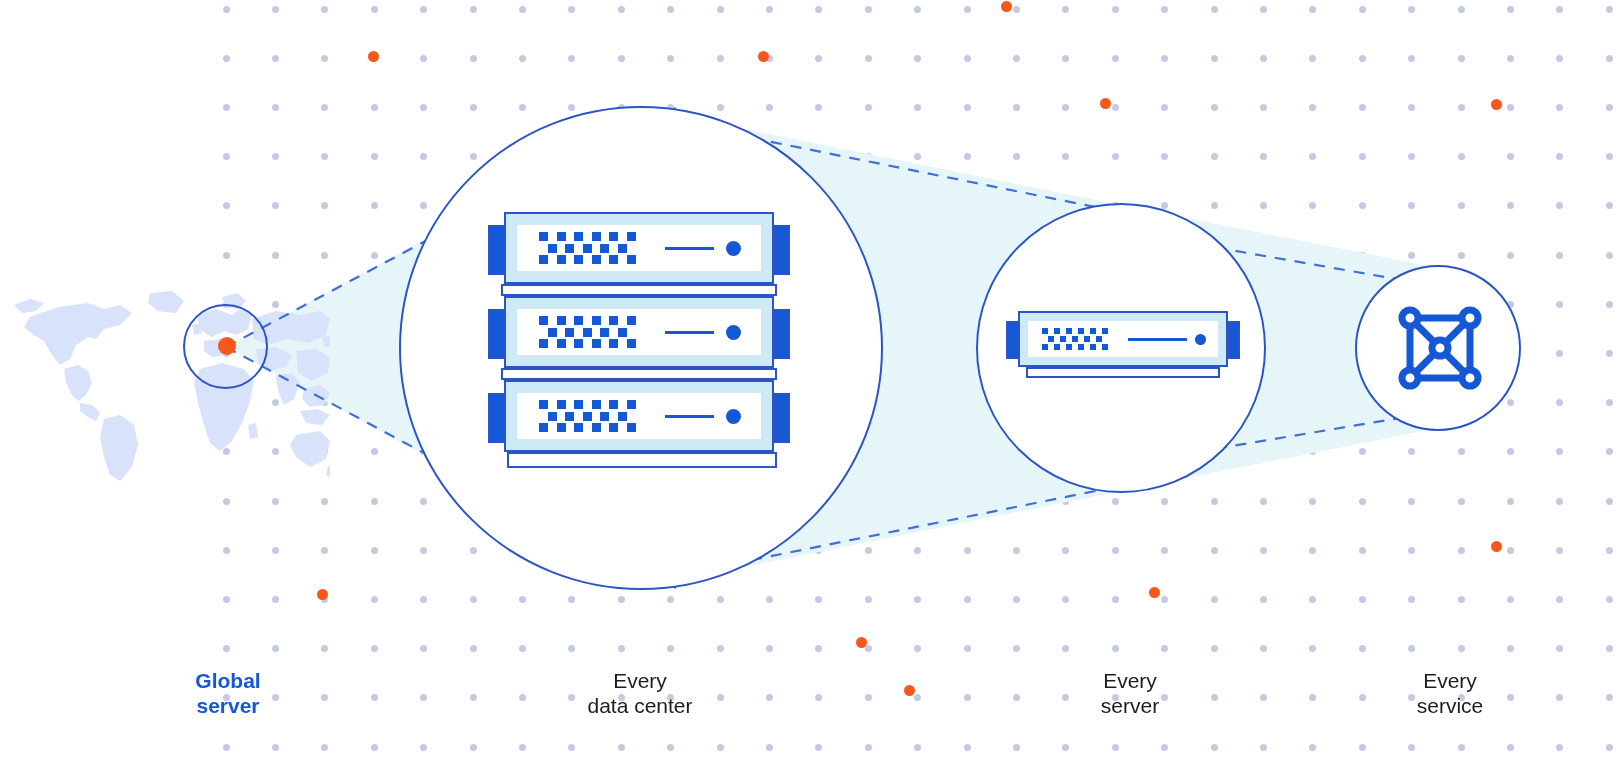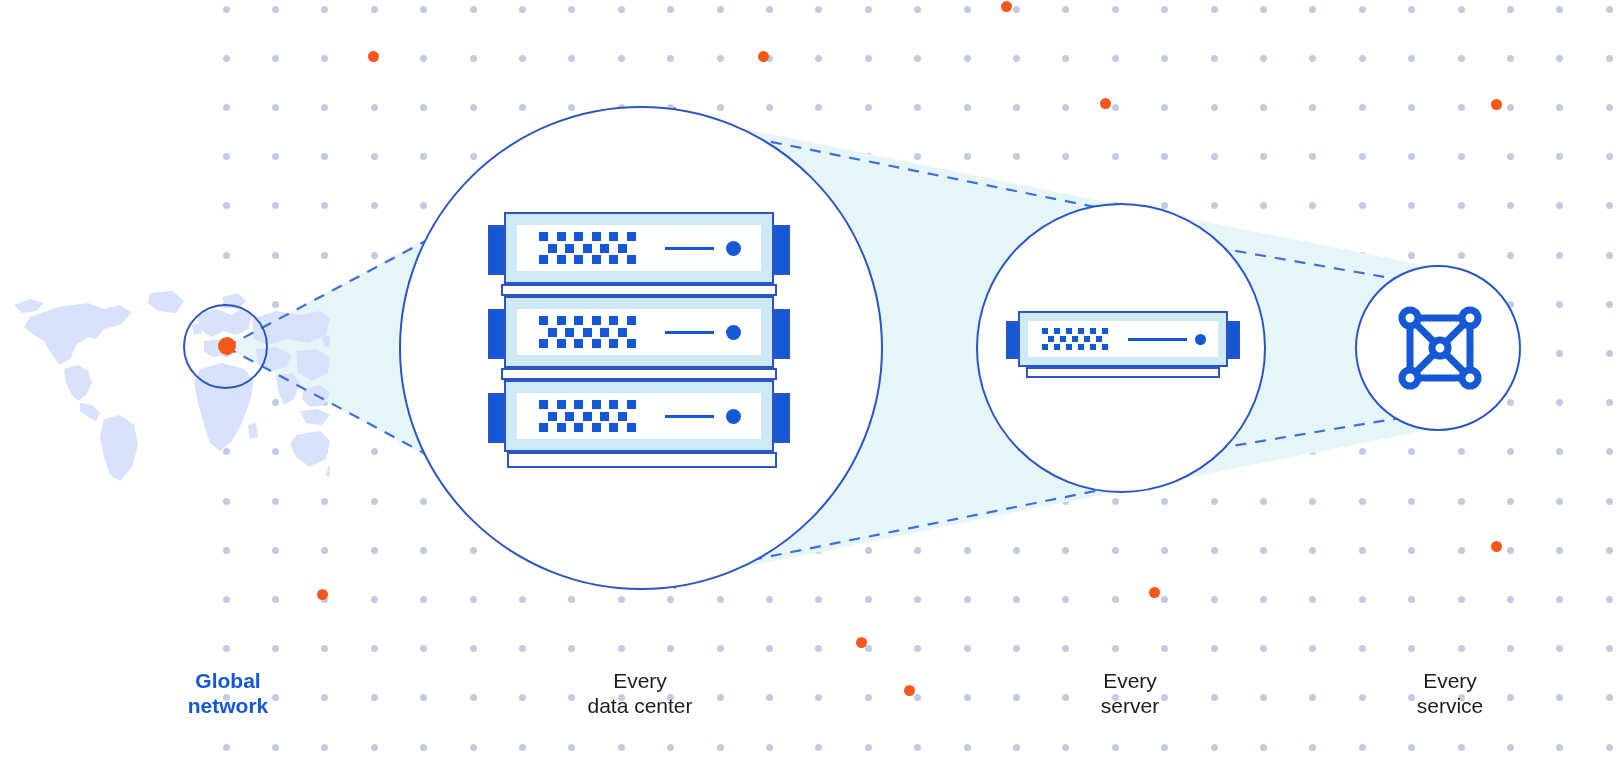--- a/index.html
+++ b/index.html
@@ -940,21 +940,21 @@
     <g fill="#ffffff" stroke="#1458d6" stroke-width="7">
       <circle cx="14" cy="15" r="8"></circle>
       <circle cx="74" cy="15" r="8"></circle>
       <circle cx="14" cy="75" r="8"></circle>
       <circle cx="74" cy="75" r="8"></circle>
       <circle cx="44" cy="45" r="8"></circle>
     </g>
   </svg>
 
   <div class="label blue label-global">Global
-network</div>
+server</div>
   <div class="label label-dc">Every
 data center</div>
   <div class="label label-server">Every
 server</div>
   <div class="label label-service">Every
 service</div>
 
 </div>
 
 </body></html>

